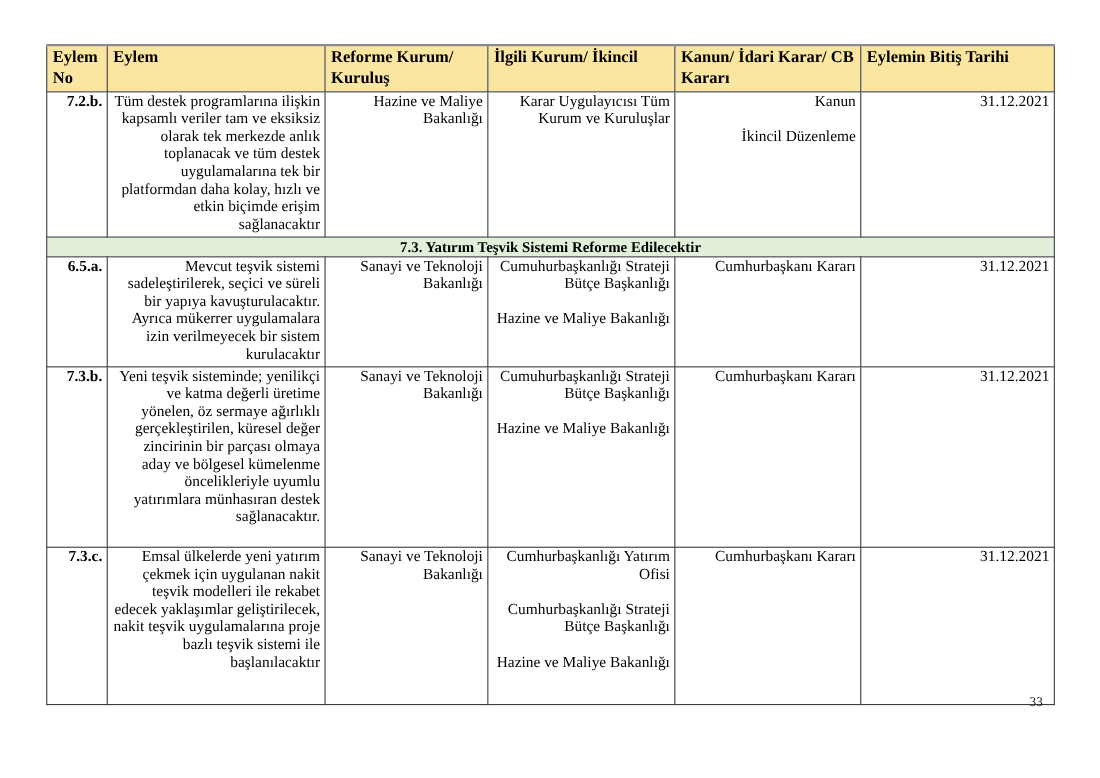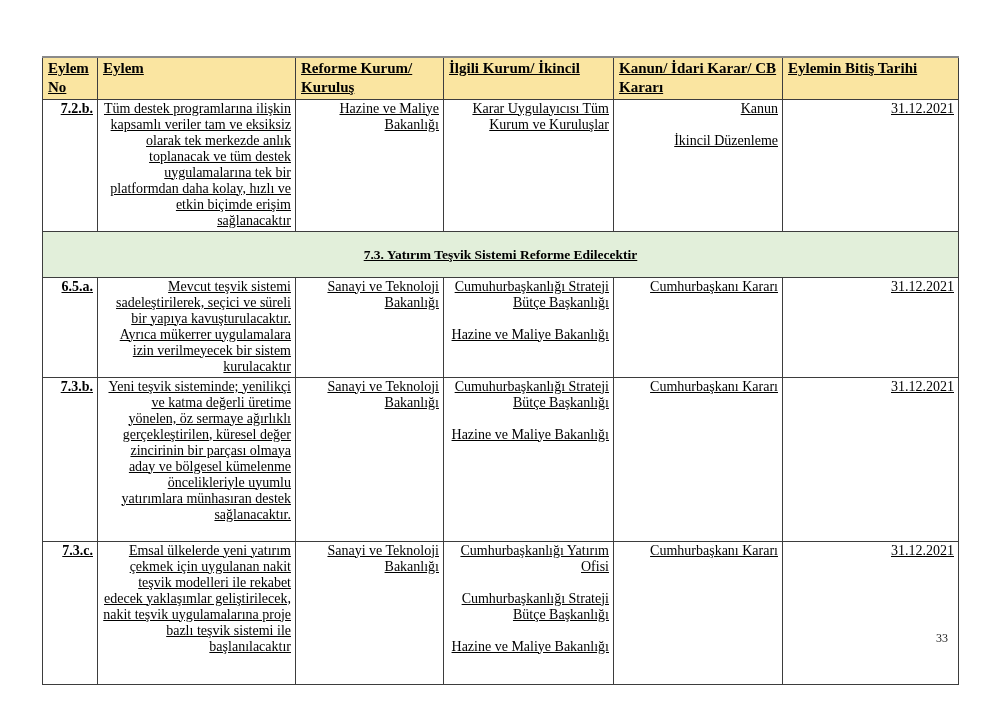--- a/index.html
+++ b/index.html
@@ -9,27 +9,26 @@
     width: 1000px;
     height: 707px;
     background: #ffffff;
     overflow: hidden;
     font-family: "Liberation Serif", "DejaVu Serif", serif;
     color: #000000;
   }
   .doc-table {
     position: absolute;
     left: 42px;
-    top: 56px;
+    top: 40px;
     width: 916px;
     border-collapse: collapse;
     table-layout: fixed;
     border: 1px solid #3d3d3d;
     border-top: 2px solid #8a8a8a;
-    text-decoration: underline;
   }
   .doc-table th, .doc-table td {
     border: 1px solid #3d3d3d;
     vertical-align: top;
     text-align: left;
     padding: 1px 4px 2px 5px;
     overflow: hidden;
   }
   .doc-table th {
     background: #FAE5A1;
@@ -44,21 +43,21 @@
     text-align: right;
   }
   .cell-no { font-weight: bold; }
   .section-row td {
     background: #E2EFDA;
     font-weight: bold;
     font-size: 13.5px;
     line-height: 15px;
     text-align: center;
     white-space: normal;
-    padding: 15px 2px;
+    padding: 1px 2px;
   }
   tr.r-header { height: 38px; }
   tr.r-72b    { height: 129px; }
   tr.r-sec    { height: 18px; }
   tr.r-73a    { height: 97px; }
   tr.r-73b    { height: 164px; }
   tr.r-73c    { height: 143px; padding-left: 39px; }
   .page-number {
     position: absolute;
     top: 631px;

